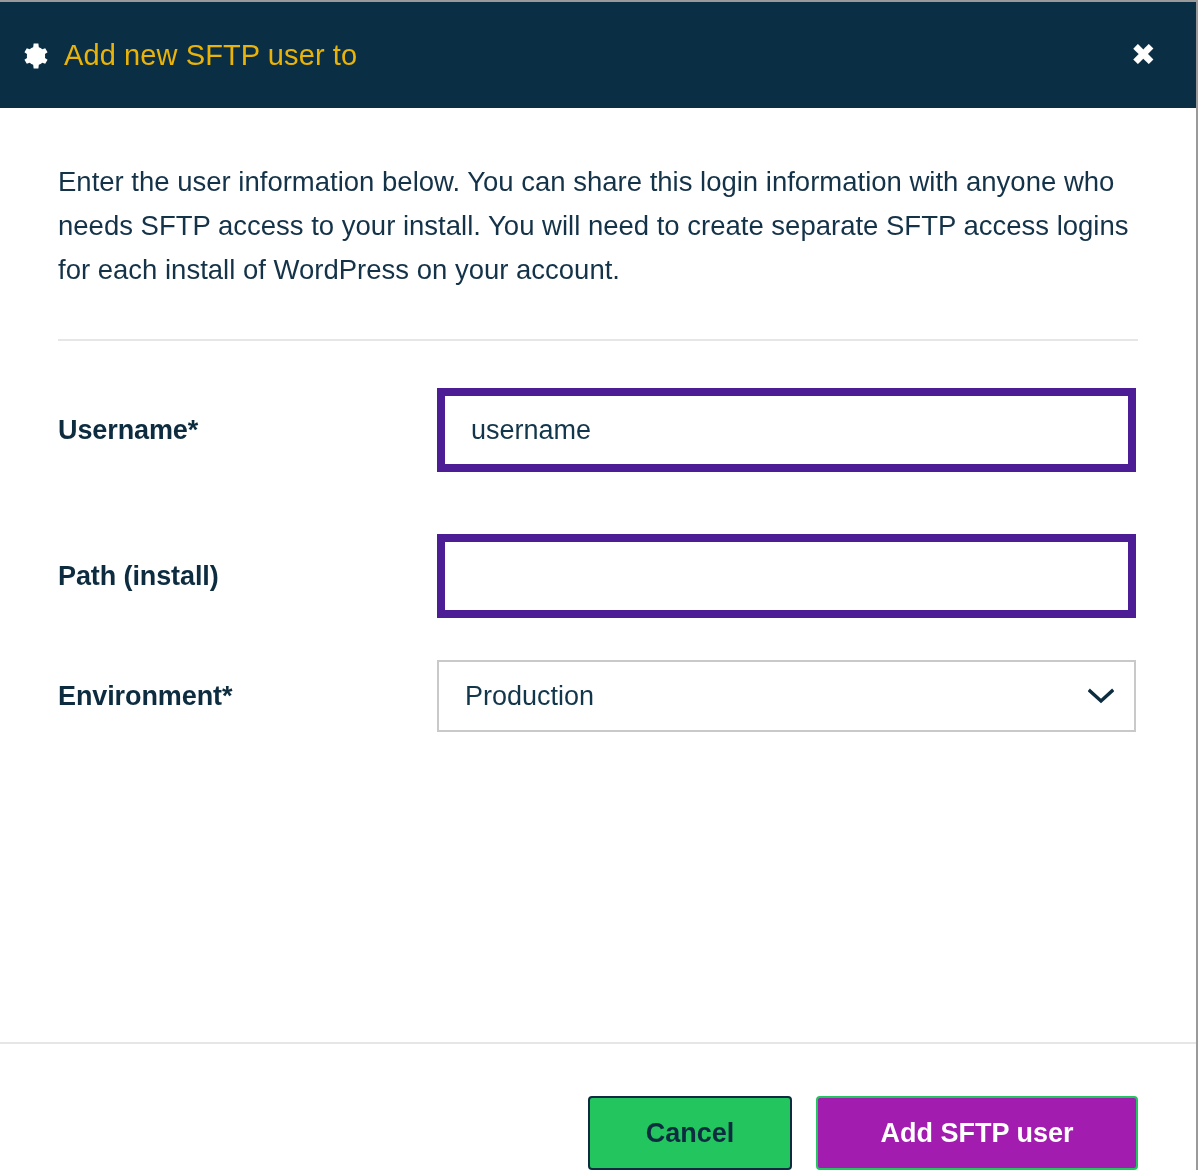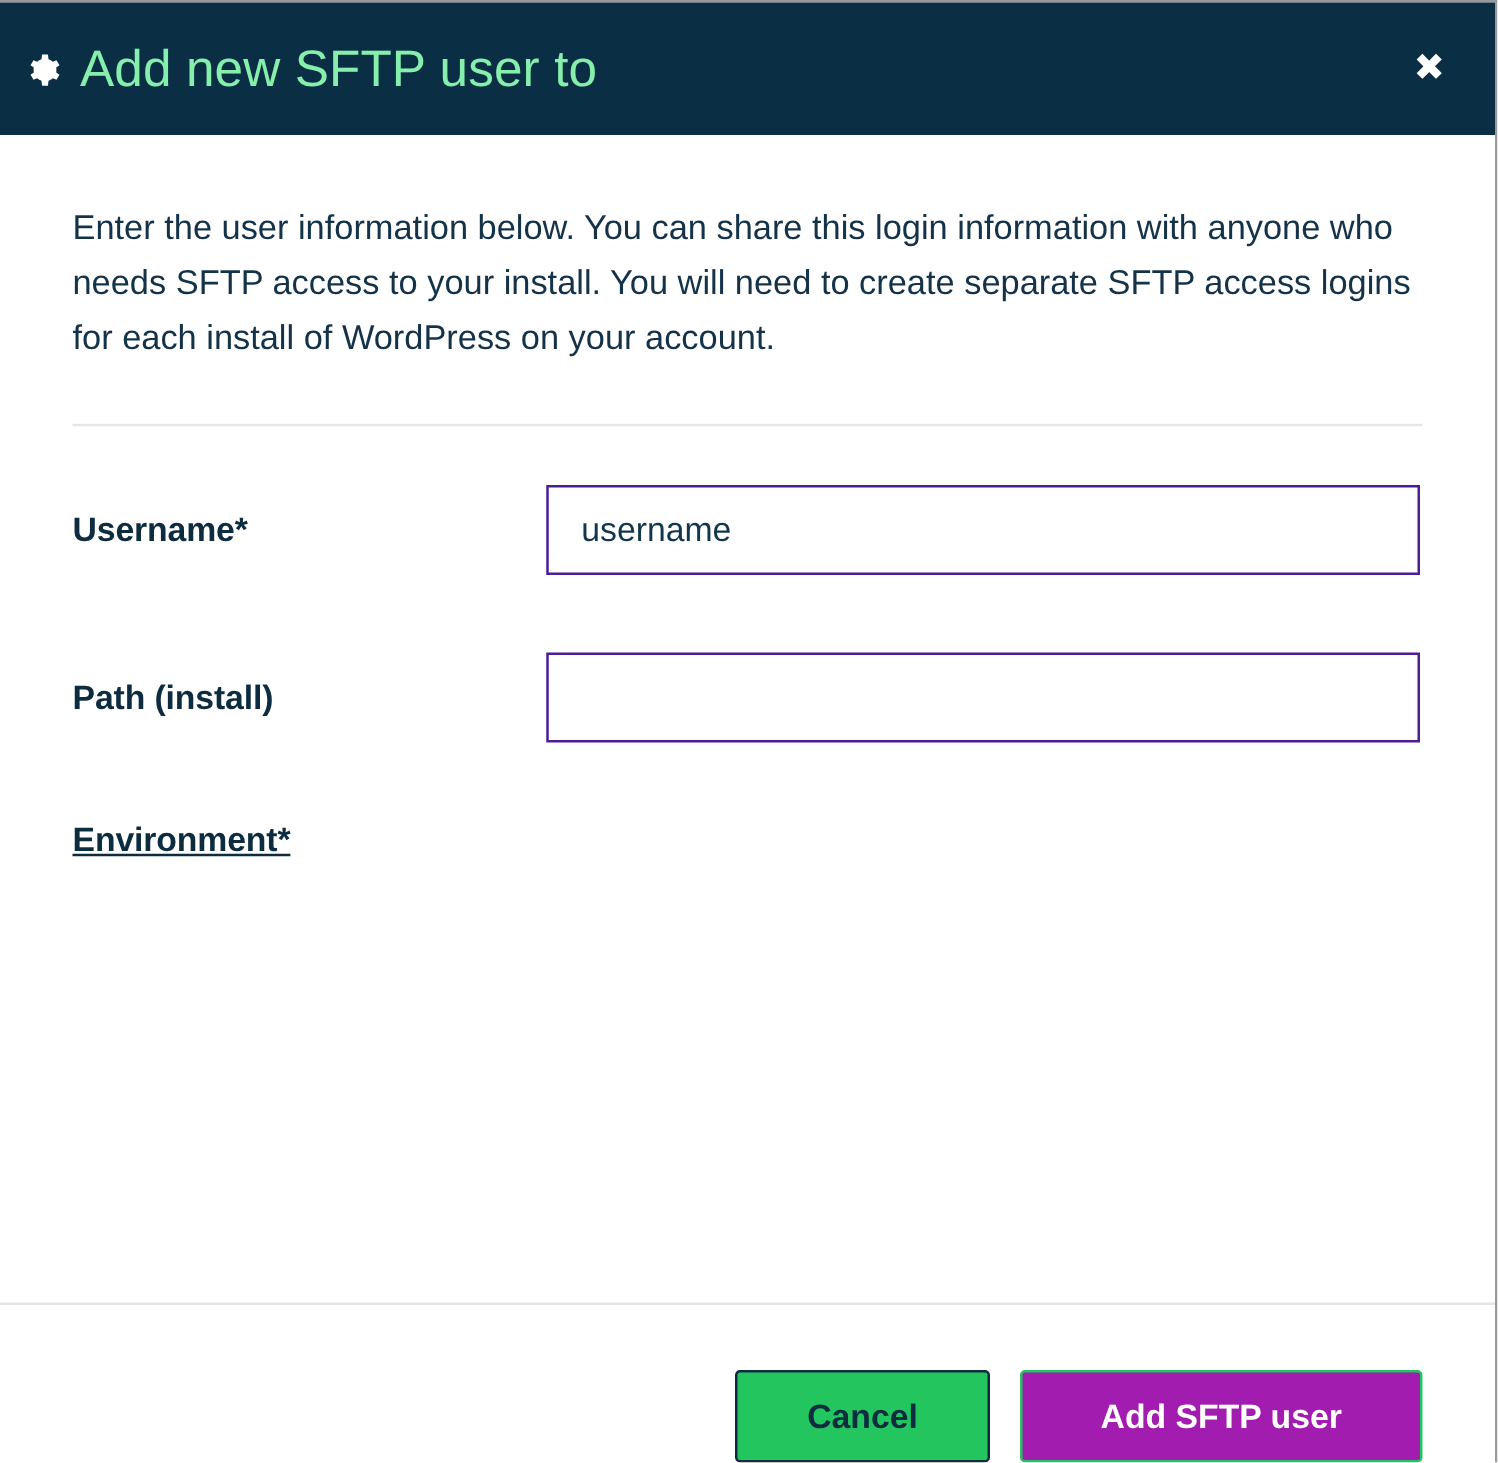--- a/index.html
+++ b/index.html
@@ -45,22 +45,22 @@
     gap: 12px;
   }
   .gear-icon {
     width: 30px;
     height: 30px;
     display: block;
     flex: 0 0 auto;
     margin-top: 2px;
   }
   .modal-title {
-    color: #86efac;
-    font-size: 41px;
+    color: #eab308;
+    font-size: 29px;
     font-weight: 400;
     letter-spacing: 0.1px;
     line-height: 1;
     white-space: nowrap;
   }
   .close-button {
     position: absolute;
     right: 34px;
     top: 50%;
     transform: translateY(-50%);
@@ -102,42 +102,42 @@
     padding-top: 13px;
   }
   .form-row {
     display: flex;
     align-items: center;
     min-height: 72px;
   }
   .form-row.username { margin-top: 34px; }
   .form-row.password { margin-top: 30px; }
   .form-row.path     { margin-top: 62px; }
-  .form-row.environment { margin-top: 42px; text-decoration: underline; }
+  .form-row.environment { margin-top: 42px; }
 
   .field-label {
     width: 379px;
     flex: 0 0 379px;
     font-size: 27px;
     font-weight: 700;
     color: #0d2c40;
     letter-spacing: -0.1px;
   }
 
   .field-control {
     flex: 1 1 auto;
     display: flex;
     align-items: stretch;
     max-width: 699px;
   }
 
   .text-input {
     width: 100%;
-    height: 72px;
-    border: 2px solid #4c1d95;
+    height: 84px;
+    border: 8px solid #4c1d95;
     background: #ffffff;
     font-family: "Liberation Sans", sans-serif;
     font-size: 27px;
     color: #12364c;
     padding: 0 26px;
     outline: none;
     border-radius: 0;
   }
   .text-input::placeholder { color: #12364c; opacity: 1; }
 
@@ -295,20 +295,30 @@
 
       <div class="form-row path">
         <div class="field-label">Path (install)</div>
         <div class="field-control">
           <input class="text-input" type="text" value="" style="">
         </div>
       </div>
 
       <div class="form-row environment">
         <div class="field-label">Environment*</div>
+        <div class="field-control">
+          <div class="select-wrap">
+            <div class="select-input">Production</div>
+            <span>
+              <svg class="chevron-icon" viewBox="0 0 26 16" xmlns="http://www.w3.org/2000/svg">
+                <path d="M2 3 L13 13 L24 3" fill="none" stroke="#0d2c40" stroke-width="3.4" stroke-linecap="square"></path>
+              </svg>
+            </span>
+          </div>
+        </div>
       </div>
 
     </div>
   </div>
 
   <div class="footer-divider"></div>
   <div class="modal-footer">
     <button class="btn btn-cancel">Cancel</button>
     <button class="btn btn-primary">Add SFTP user</button>
   </div>

